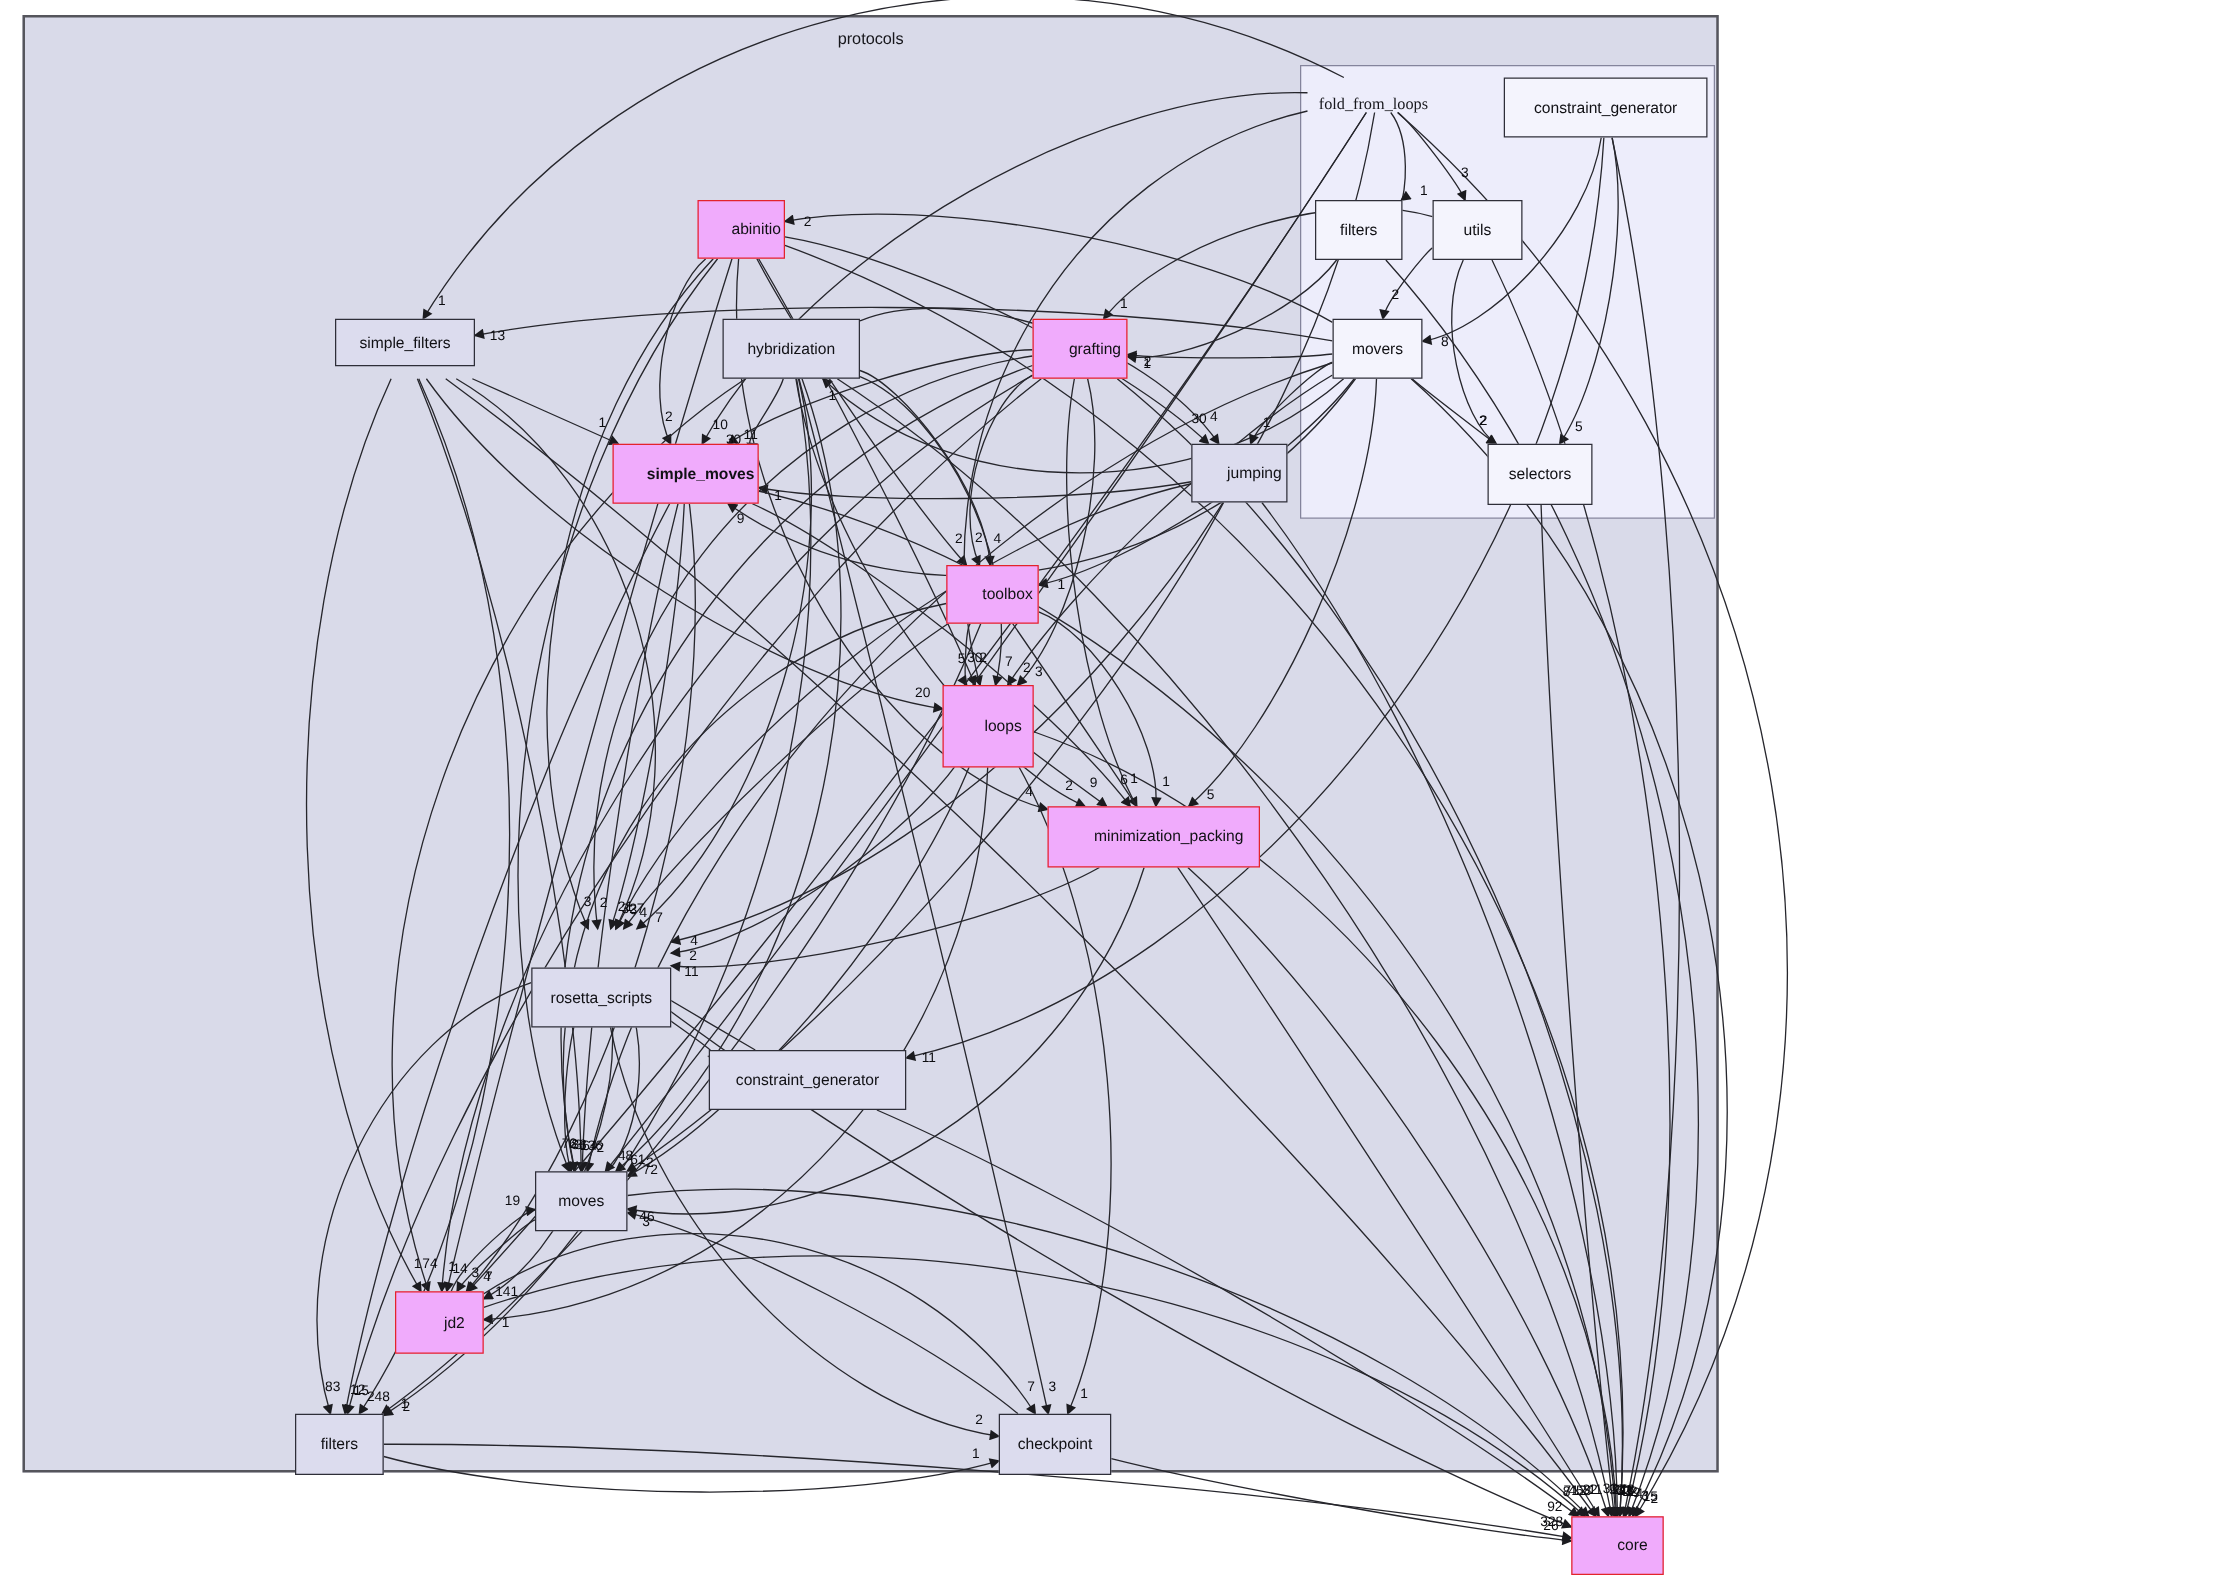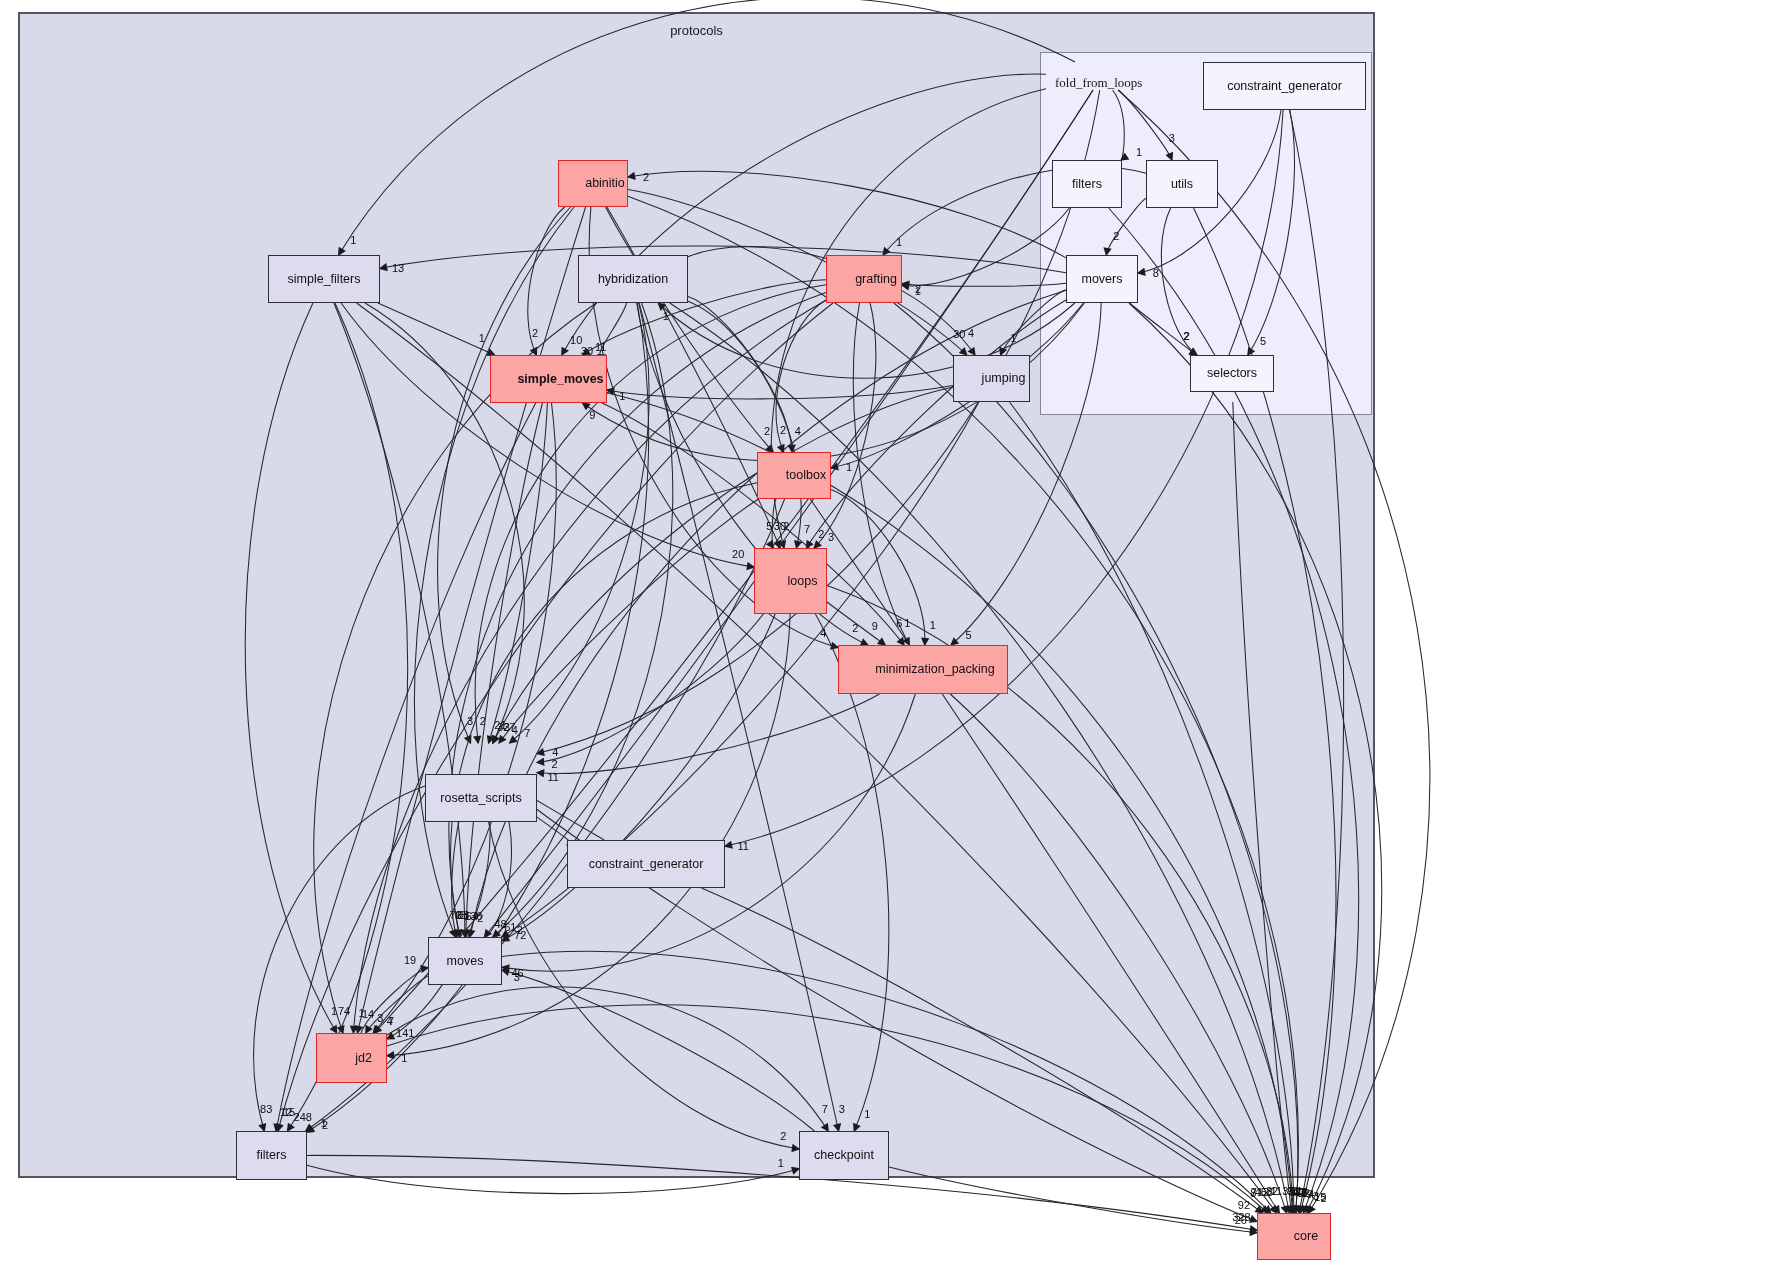--- a/index.html
+++ b/index.html
@@ -13,21 +13,21 @@
   .cluster.outer{left:18px;top:12px;width:1357px;height:1166px;background:#d9dae9;border:2px solid #55555c;}
   .cluster.inner{left:1040px;top:52px;width:332px;height:363px;background:#ededfb;border:1px solid #84849c;font-family:Liberation Serif, serif;}
   .cluster-label{position:absolute;top:9px;left:0;right:0;text-align:center;font-size:13px;color:#17171c;}
   .cluster.inner .cluster-label{text-align:left;left:14px;top:22px;font-size:13px;}
   svg.edges{position:absolute;left:0;top:0;}
   .node{
     position:absolute;box-sizing:border-box;display:flex;align-items:center;justify-content:center;
     background:#dcdcee;border:1.3px solid #2e2e38;color:#101014;font-size:12.5px;line-height:1;
     cursor:pointer;white-space:nowrap;
   }
-  .node.red{background:#fca5a5;border:1.6px solid #e3242b;padding-left:24px;}
+  .node.red{background:#f0abfc;border:1.6px solid #e3242b;padding-left:24px;}
   .node.light{background:#f4f4fd;border:1.3px solid #2e2e38;}
   .edge-label{font-size:11px;fill:#0c0c10;font-family:"Liberation Sans","DejaVu Sans",sans-serif;}
 </style>
 </head>
 <body>
 
 <div class="stage">
   <div class="cluster outer">
     <div class="cluster-label">protocols</div>
   </div>
@@ -273,30 +273,30 @@
       </div>
       <div class="node light" style="left: 1052px; top: 160px; width: 70px; height: 48px;">
         <span>filters</span>
       </div>
       <div class="node light" style="left: 1146px; top: 160px; width: 72px; height: 48px;">
         <span>utils</span>
       </div>
       <div class="node light" style="left: 1066px; top: 255px; width: 72px; height: 48px;">
         <span>movers</span>
       </div>
-      <div class="node light" style="left: 1190px; top: 355px; width: 84px; height: 37px;">
+      <div class="node light" style="left: 1190px; top: 355px; width: 84px; height: 49px;">
         <span>selectors</span>
       </div>
       <div class="node plain" style="left: 953px; top: 355px; width: 77px; height: 47px; padding-left: 24px;">
         <span>jumping</span>
       </div>
       <div class="node red" style="left: 558px; top: 160px; width: 70px; height: 47px;">
         <span>abinitio</span>
       </div>
-      <div class="node plain" style="left: 268px; top: 255px; width: 112px; height: 48px;">
+      <div class="node plain" style="left: 268px; top: 255px; width: 112px; height: 38px;">
         <span>simple_filters</span>
       </div>
       <div class="node plain" style="left: 578px; top: 255px; width: 110px; height: 48px;">
         <span>hybridization</span>
       </div>
       <div class="node red" style="left: 826px; top: 255px; width: 76px; height: 48px;">
         <span>grafting</span>
       </div>
       <div class="node red" style="left: 490px; top: 355px; width: 117px; height: 48px; font-weight: bold;">
         <span>simple_moves</span>

